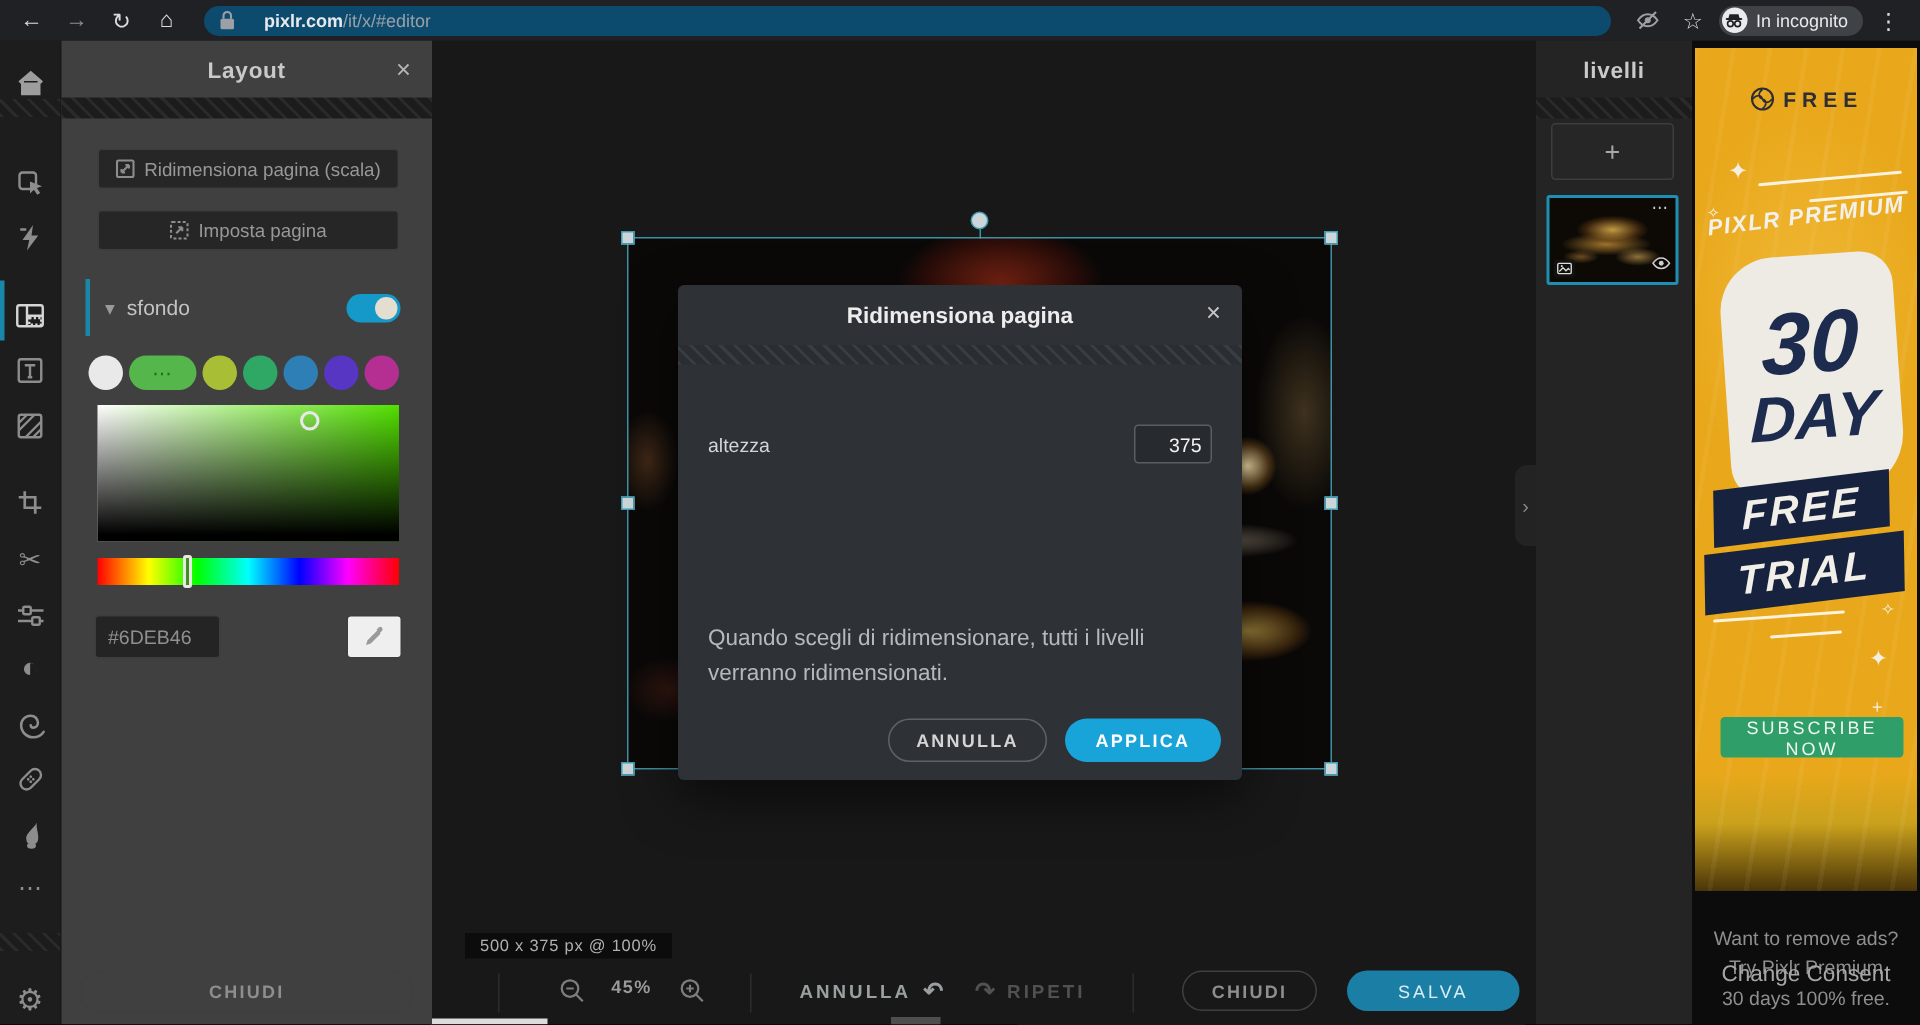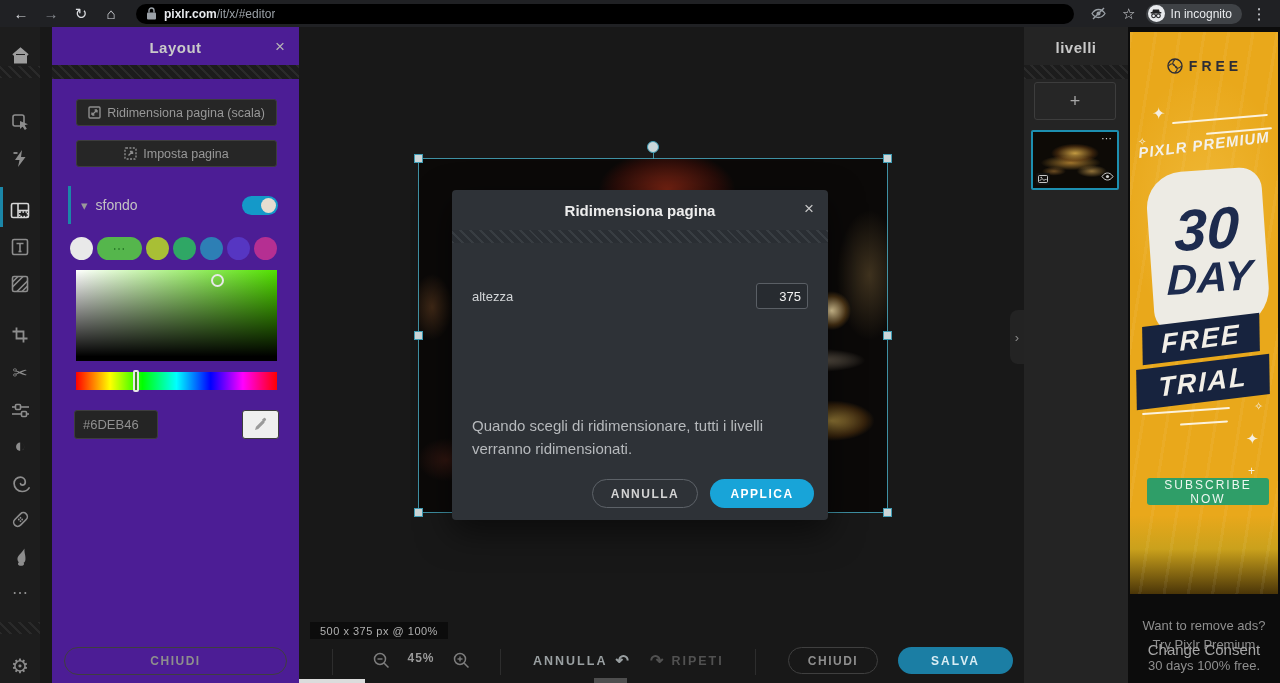--- a/index.html
+++ b/index.html
@@ -6,41 +6,41 @@
   html,body{background:#000}
   .screen{position:relative;width:1280px;height:683px;overflow:hidden;
     background:#181818;font-family:"Liberation Sans",sans-serif;color:#ccc}
 
   
   .browser{position:absolute;left:0;top:0;width:1280px;height:27px;background:#202124;
     display:flex;align-items:center;gap:4px;padding:0 8px;z-index:50}
   .bicon{width:26px;height:22px;display:flex;align-items:center;justify-content:center;
     color:#dadce0;font-size:15px;border-radius:50%;cursor:pointer;flex:0 0 auto}
   .bicon.dim{color:#8a8e93}
-  .addrbar{flex:1;height:20px;margin:0 8px;background:#000000;border-radius:10px;
-    display:flex;align-items:center;padding:0 10px;gap:7px;font-size:12px;min-width:0}
+  .addrbar{flex:1;height:20px;margin:0 8px;background:#0c4a6e;border-radius:10px;
+    display:flex;align-items:center;padding:0 10px;gap:19px;font-size:12px;min-width:0}
   .addrbar .host{color:#e8eaed;font-weight:bold}
   .addrbar .path{color:#9aa0a6}
   .incog{height:20px;background:#3f4246;border-radius:10px;display:flex;align-items:center;
     gap:6px;padding:0 10px 0 2px;color:#e8eaed;font-size:12px;flex:0 0 auto}
   .incog .spycircle{width:17px;height:17px;border-radius:50%;background:#e8eaed;
     display:flex;align-items:center;justify-content:center}
 
   
   .rail{position:absolute;left:0;top:27px;width:40px;height:656px;background:#1d1d1d;z-index:30}
   .ticon{position:absolute;left:0;width:40px;height:34px;display:flex;align-items:center;
     justify-content:center;color:#8d8d8d;font-size:17px;cursor:pointer}
   .ticon svg{stroke:#8d8d8d;fill:none;stroke-width:1.6}
   .ticon.active svg{stroke:#d6d6d6}
   .rail .activebar{position:absolute;left:0;top:160px;width:3px;height:40px;background:#1b87a8}
   .hatch{background:repeating-linear-gradient(45deg,#2a2a2a 0 2px,#1c1c1c 2px 7px)}
   .rail .rdiv{position:absolute;left:0;width:40px;height:12px}
 
   
-  .panel{position:absolute;left:52px;top:27px;width:247px;height:656px;background:#4c1d95;z-index:30}
+  .panel{position:absolute;left:41px;top:27px;width:247px;height:656px;background:#404040;z-index:30}
   .panel-title{position:absolute;top:12px;left:0;width:100%;text-align:center;
     font-size:15px;font-weight:bold;color:#c9c9c9;letter-spacing:.5px}
   .panel-x{position:absolute;top:10px;right:14px;font-size:17px;color:#b5b5b5;cursor:pointer}
   .panel .phatch{position:absolute;left:0;top:38px;width:100%;height:14px}
   .pbtn{position:absolute;left:24px;width:201px;height:27px;border:1px solid #3d3d3d;border-radius:3px;
     display:flex;align-items:center;justify-content:center;gap:6px;color:#989898;font-size:12.5px;cursor:pointer;background:#262626}
   .pbtn svg{stroke:#8d8d8d;fill:none;stroke-width:1.4;flex:0 0 auto}
   .sfondo-row{position:absolute;left:16px;top:159px;width:216px;height:38px;border-left:3px solid #1b87a8;
     display:flex;align-items:center;gap:8px;padding-left:10px;cursor:pointer}
   .sfondo-row .chev{color:#9a9a9a;font-size:13px}
@@ -93,21 +93,21 @@
   .scrollbit-g{position:absolute;left:307px;top:651px;width:33px;height:6px;background:#4e4e4e}
   .vline{position:absolute;top:622px;width:1px;height:26px;background:#2d2d2d}
   .zoomtxt{position:absolute;left:112px;top:624px;width:44px;text-align:center;font-size:12px;
     font-weight:bold;letter-spacing:1px;color:#9a9a9a}
   .undo{position:absolute;left:246px;top:624px;font-size:12.5px;font-weight:bold;letter-spacing:2px;
     color:#9aa0a2;cursor:pointer;display:flex;gap:8px;align-items:center}
   .redo{position:absolute;left:363px;top:624px;font-size:12.5px;font-weight:bold;letter-spacing:2px;
     color:#515151;cursor:pointer;display:flex;gap:8px;align-items:center}
   .bb-chiudi{position:absolute;left:501px;top:620px;width:90px;height:27px}
   .bb-salva{position:absolute;left:611px;top:620px;width:115px;height:27px;border-radius:14px;border:none;
-    background:#1b7ea4;color:#d9edf4;font-size:12px;font-weight:bold;letter-spacing:2px;cursor:pointer;font-family:"Liberation Sans",sans-serif}
+    background:#1b7ea4;color:#d9edf4;font-size:12px;font-weight:normal;letter-spacing:2px;cursor:pointer;font-family:"Liberation Sans",sans-serif}
   .magicon{position:absolute;top:624px;cursor:pointer}
 
   
   .dialog{position:absolute;left:165px;top:163px;width:376px;height:330px;background:#2e3237;border-radius:4px;
     box-shadow:0 12px 34px rgba(0,0,0,.55);z-index:20}
   .dlg-head{position:relative;height:40px;display:flex;align-items:center;justify-content:center}
   .dlg-title{font-size:15px;font-weight:bold;color:#ededed}
   .dlg-x{position:absolute;right:14px;top:9px;font-size:17px;color:#c7c7c7;cursor:pointer}
   .dlg-hatch{height:13px;background:repeating-linear-gradient(45deg,#383d42 0 2px,#2a2e33 2px 7px)}
   .dlg-row{position:absolute;left:20px;right:20px;height:28px;display:flex;align-items:center;justify-content:space-between}

